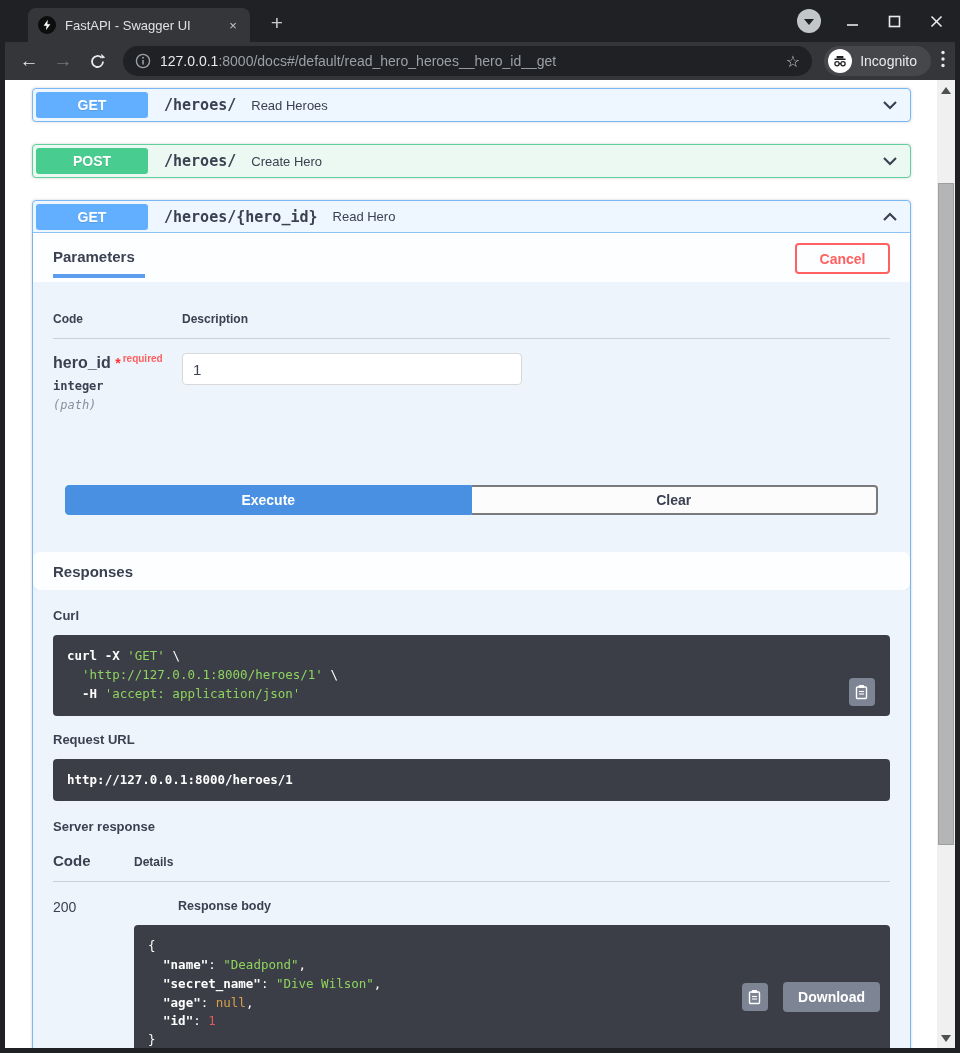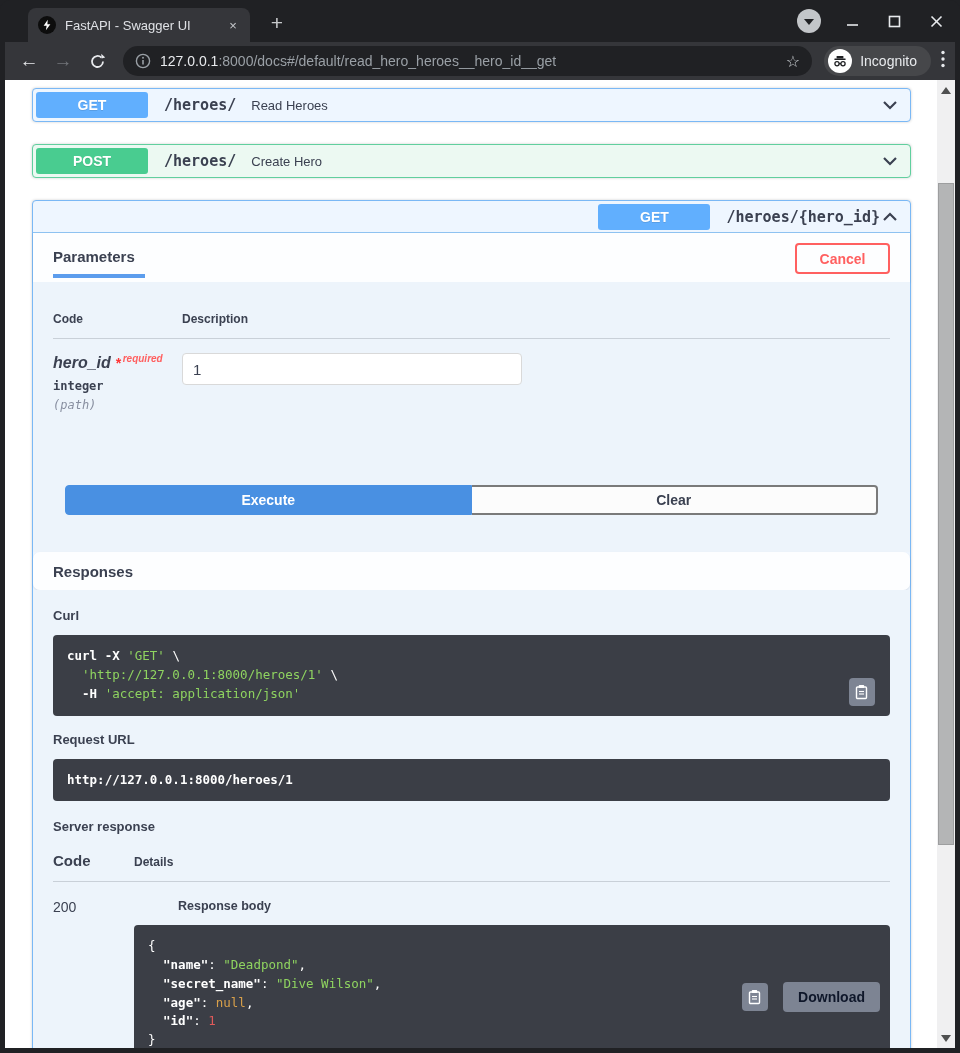--- a/index.html
+++ b/index.html
@@ -47,21 +47,21 @@
 
   
   .page { flex:1; background:#ffffff; position:relative; overflow:hidden; }
   .content { position:absolute; top:0; left:0; right:18px; bottom:0; padding:8px 26px 0 27px;
              color:#3b4151; overflow:hidden; }
 
   .opblock { border:1px solid; border-radius:4px; margin-bottom:22px;
              box-shadow:0 0 3px rgba(0,0,0,.19); }
   .row-get  { background:#eef6ff; border-color:#7ab8f5; }
   .row-post { background:#ecf9f2; border-color:#61cf9e; }
-  .ophead { height:32px; display:flex; align-items:center; padding:0 10px 0 3px; cursor:pointer;justify-content:flex-end; }
+  .ophead { height:32px; display:flex; align-items:center; padding:0 10px 0 3px; cursor:pointer; }
   .badge { width:112px; height:26px; border-radius:3px; color:#ffffff; font-weight:bold; font-size:14px;
            display:flex; align-items:center; justify-content:center; text-shadow:0 1px 0 rgba(0,0,0,.1); }
   .badge-get  { background:#61affe; }
   .badge-post { background:#49cc90; }
   .op-path { font-family:"DejaVu Sans Mono", monospace; font-weight:bold; font-size:15px; color:#3b4151;
              margin-left:16px; }
   .op-summary { font-size:13px; color:#3b4151; margin-left:15px; flex:1; }
   .chev { display:flex; align-items:center; }
 
   .opblock.expanded { margin-bottom:0; }
@@ -76,21 +76,21 @@
   .tab-underline { display:block; height:4px; width:92px; background:#5c9ded; }
   .btn { border-radius:4px; font-weight:bold; font-size:14px; cursor:pointer;
          font-family:"Liberation Sans", sans-serif; }
   .btn-cancel { background:transparent; border:2px solid #ff6060; color:#ff6060; width:95px; height:31px;
                 margin-bottom:8px; }
   .params { background:#edf4fb; padding:20px 20px 0 20px; }
   .ptable-head { display:grid; grid-template-columns:129px 1fr; padding:10px 0 12px 0;
                  border-bottom:1px solid rgba(59,65,81,.2); }
   .ptable-head div { font-size:12px; font-weight:bold; color:#3b4151; }
   .prow { display:grid; grid-template-columns:129px 1fr; padding:14px 0 58px 0; }
-  .pname { font-size:16px; font-weight:bold; color:#3b4151;font-style:italic; }
+  .pname { font-size:16px; font-weight:bold; color:#3b4151; }
   .preq-star { color:#ff3333; font-size:14px; }
   .preq { color:#ff6060; font-size:10px; vertical-align:super; margin-left:2px; }
   .ptype { font-family:"DejaVu Sans Mono", monospace; font-weight:bold; font-size:12px; margin-top:7px; }
   .ploc { font-family:"DejaVu Sans Mono", monospace; font-style:italic; font-size:12px; color:#888fa0;
           margin-top:5px; }
   .pinput { width:340px; height:32px; border:1px solid #d9d9d9; border-radius:4px; padding:6px 10px;
             font-size:15px; font-family:"Liberation Sans", sans-serif; color:#3b4151; background:#fff; }
 
   .execute-wrap { background:#edf4fb; padding:15px 32px 37px 32px; display:flex; }
   .btn-execute { flex:1; height:30px; background:#4990e2; border:1px solid #4990e2; color:#ffffff;
@@ -119,21 +119,21 @@
 
   .srv-table-head { display:grid; grid-template-columns:81px 1fr; padding:6px 0 12px 0;
                     border-bottom:1px solid rgba(59,65,81,.2); align-items:end; }
   .code-h { font-size:15px; font-weight:bold; color:#3b4151; }
   .details-h { font-size:12px; font-weight:bold; color:#3b4151; }
   .srv-row { display:grid; grid-template-columns:81px 1fr; padding-top:17px; }
   .status-code { font-size:14px; color:#3b4151; }
   .resp-body-label { font-size:12.5px; font-weight:600; color:#3b4151; margin-bottom:12px;padding-left:44px; }
   .body-block { margin-bottom:14px; }
   .body-actions { position:absolute; right:10px; top:57px; display:flex; align-items:center; gap:15px; }
-  .dl-btn { height:30px; background:#7d8493; border:none; border-radius:4px; color:#0f172a;
+  .dl-btn { height:30px; background:#7d8493; border:none; border-radius:4px; color:#ffffff;
             font-weight:bold; font-size:14px; padding:0 15px; cursor:pointer;
             font-family:"Liberation Sans", sans-serif; }
   .copy-btn.inblock { position:static; }
 
   
   .scrollbar { position:absolute; top:0; right:0; width:18px; height:100%; background:#f0f0f1; }
   .sb-arrow { position:absolute; left:0; width:18px; height:16px; display:flex; align-items:center;
               justify-content:center; }
   .sb-arrow.up { top:2px; }
   .sb-arrow.down { bottom:2px; }
@@ -248,20 +248,21 @@
                 <path d="M4 7 l6 6 6 -6" fill="none" stroke="#3b4151" stroke-width="2.2"></path>
               </svg>
           </span>
         </div>
       </div>
 
       <div class="opblock row-get expanded">
         <div class="ophead">
           <span class="badge badge-get">GET</span>
           <span class="op-path">/heroes/{hero_id}</span>
+          <span class="op-summary">Read Hero</span>
           <span class="chev">
             <svg width="20" height="20" viewBox="0 0 20 20">
                 <path d="M4 13 l6 -6 6 6" fill="none" stroke="#3b4151" stroke-width="2.2"></path>
               </svg>
           </span>
         </div>
 
         <div class="opbody">
 
           <div class="sec-head">

